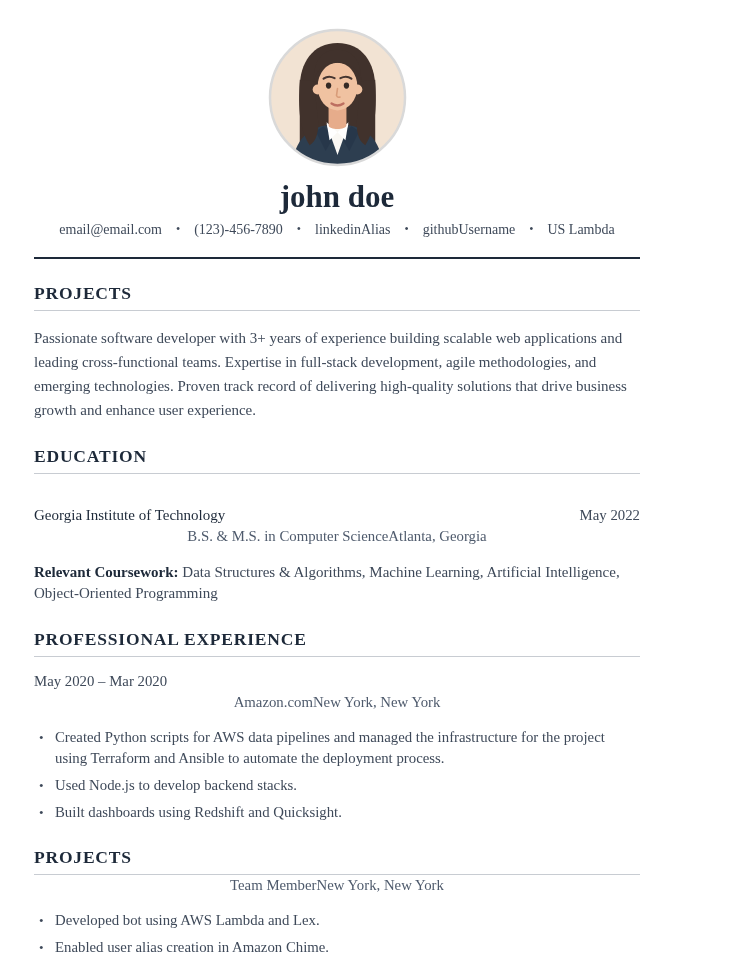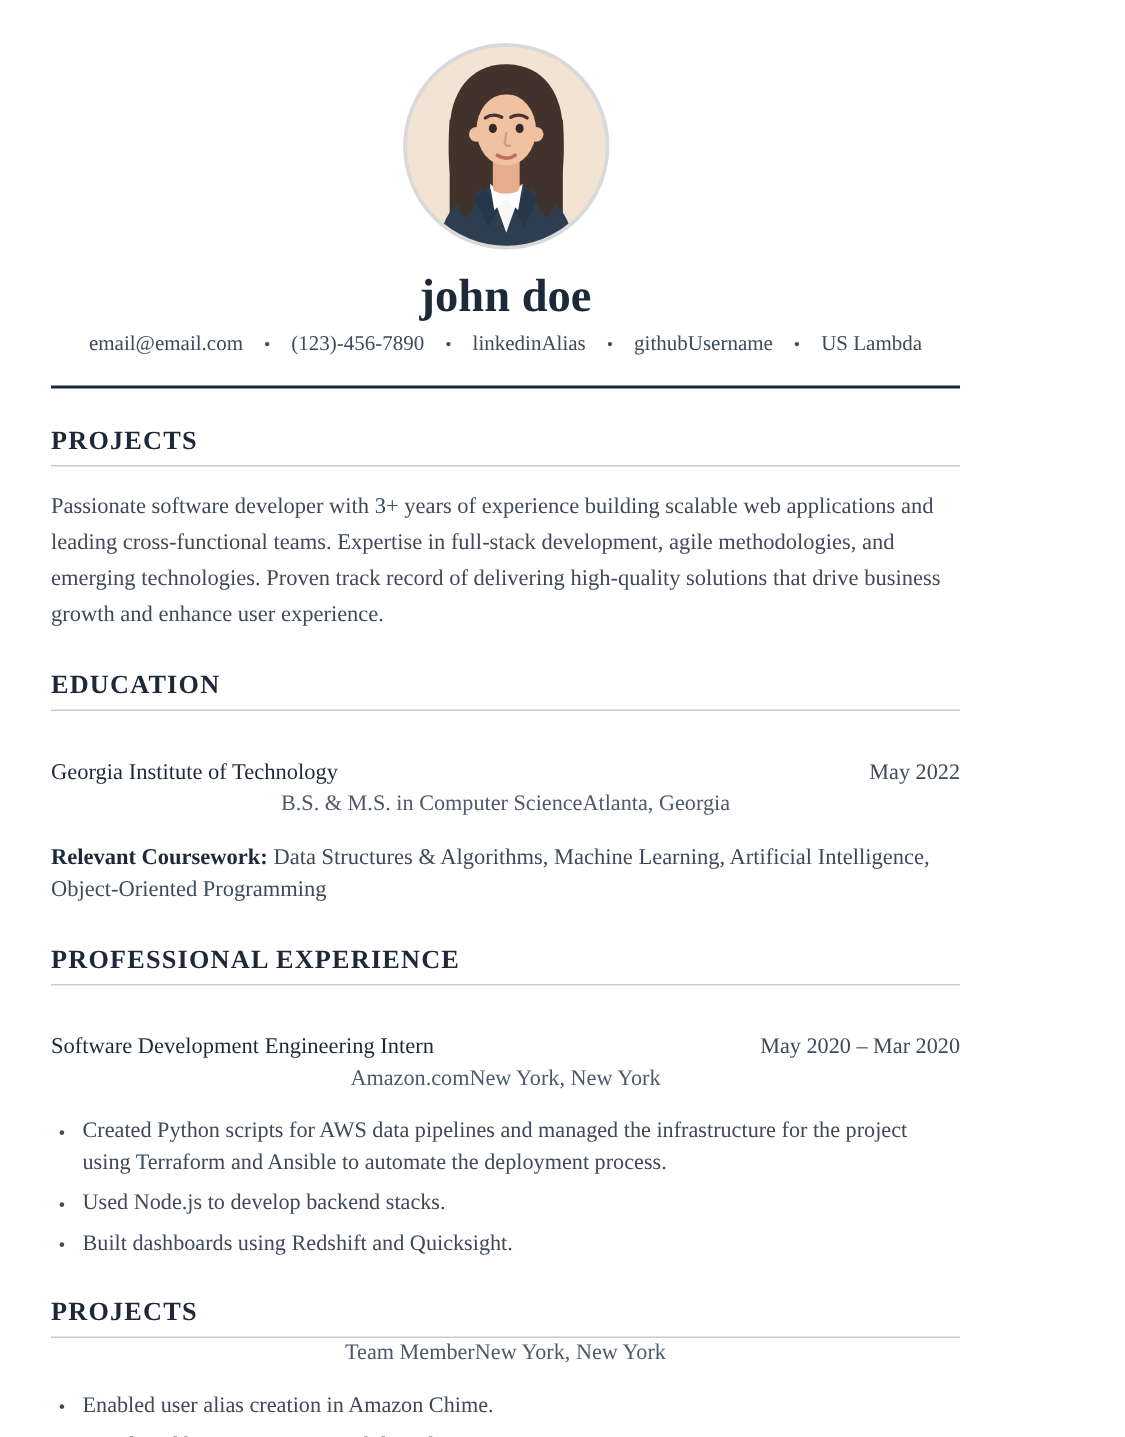--- a/index.html
+++ b/index.html
@@ -164,21 +164,20 @@
       <span class="entry-subtitle">B.S. &amp; M.S. in Computer Science</span>
       <span class="entry-location">Atlanta, Georgia</span>
     </div>
     <p class="body-text coursework"><strong>Relevant Coursework:</strong> <span>Data Structures &amp; Algorithms, Machine Learning, Artificial Intelligence, Object-Oriented Programming</span></p>
   </section>
 
   <section>
     <h2 class="section-title">PROFESSIONAL EXPERIENCE</h2>
     <hr class="rule-light">
     <div class="entry-row">
-      <span class="entry-title">Software Development Engineering Intern</span>
       <span class="entry-date">May 2020 – Mar 2020</span>
     </div>
     <div class="entry-row sub">
       <span class="entry-subtitle">Amazon.com</span>
       <span class="entry-location">New York, New York</span>
     </div>
     <ul class="bullets">
         <li>Created Python scripts for AWS data pipelines and managed the infrastructure for the project using Terraform and Ansible to automate the deployment process.</li>
         <li>Used Node.js to develop backend stacks.</li>
         <li>Built dashboards using Redshift and Quicksight.</li>
@@ -186,18 +185,18 @@
   </section>
 
   <section>
     <h2 class="section-title">PROJECTS</h2>
     <hr class="rule-light">
     <div class="entry-row sub">
       <span class="entry-subtitle">Team Member</span>
       <span class="entry-location">New York, New York</span>
     </div>
     <ul class="bullets">
+        <li>Developed bot using AWS Lambda and Lex.</li>
         <li>Enabled user alias creation in Amazon Chime.</li>
-        <li>Developed bot using AWS Lambda and Lex.</li>
       </ul>
   </section>
 
 </div>
 
 </body></html>

